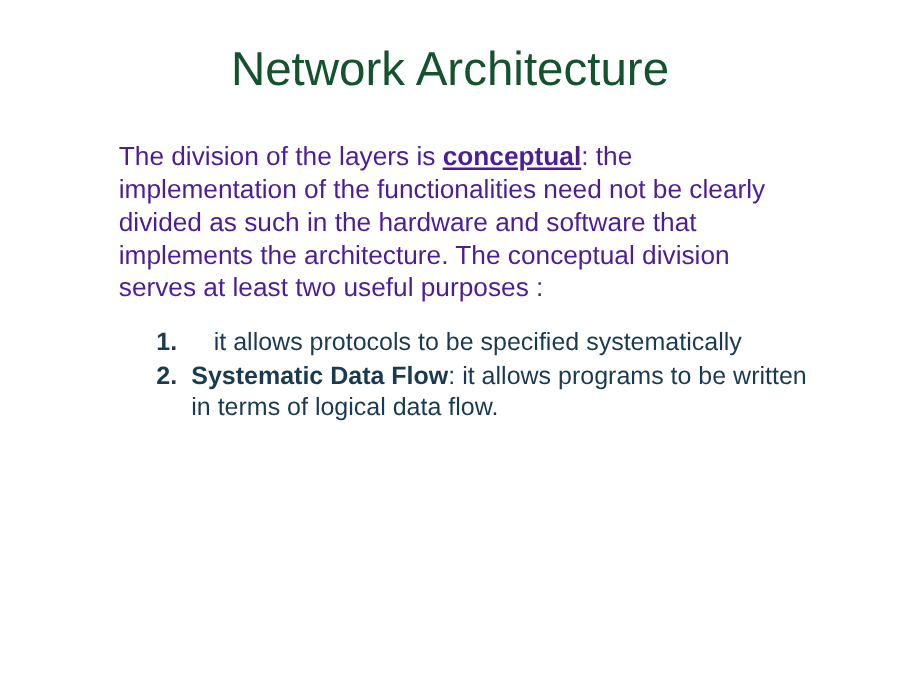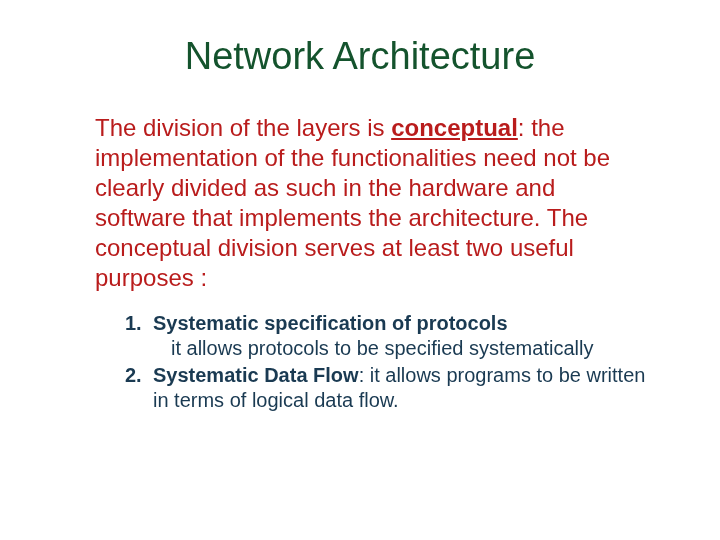--- a/index.html
+++ b/index.html
@@ -18,23 +18,23 @@
     }
     .title {
       font-size: 38px;
       font-weight: 400;
       text-align: center;
       color: #14532d;
       margin-bottom: 35px;
       margin-top: 5px;
     }
     .body-text {
-      font-size: 24px;
+      font-size: 21px;
       line-height: 1.25;
-      color: #b91c1c;
+      color: #4c1d95;
       margin-bottom: 0;
       padding-left: 25px;
       padding-right: 10px;
     }
     .body-text .bold {
       font-weight: bold;
     }
     .body-text .underline {
       text-decoration: underline;
     }
@@ -70,21 +70,21 @@
 <h1 class="title">Network Architecture</h1>
 
 <p class="body-text">
   <span>The division of the layers is </span><span class="bold underline">conceptual</span><span>: the implementation of the functionalities need not be clearly divided as such in the hardware and software that implements the architecture. The conceptual division serves at least two useful purposes :</span>
 </p>
 
 <div class="list">
   <div class="list-item">
     <div class="list-number">1.</div>
     <div class="list-content">
-      <span class="item-title">Systematic specification of protocols</span><span></span>
+      <span></span>
       <span class="sub">it allows protocols to be specified systematically</span>
     </div>
   </div>
   <div class="list-item">
     <div class="list-number">2.</div>
     <div class="list-content">
       <span class="item-title">Systematic Data Flow</span><span>: it allows programs to be written in terms of logical data flow.</span>
       <span class="sub"></span>
     </div>
   </div>

